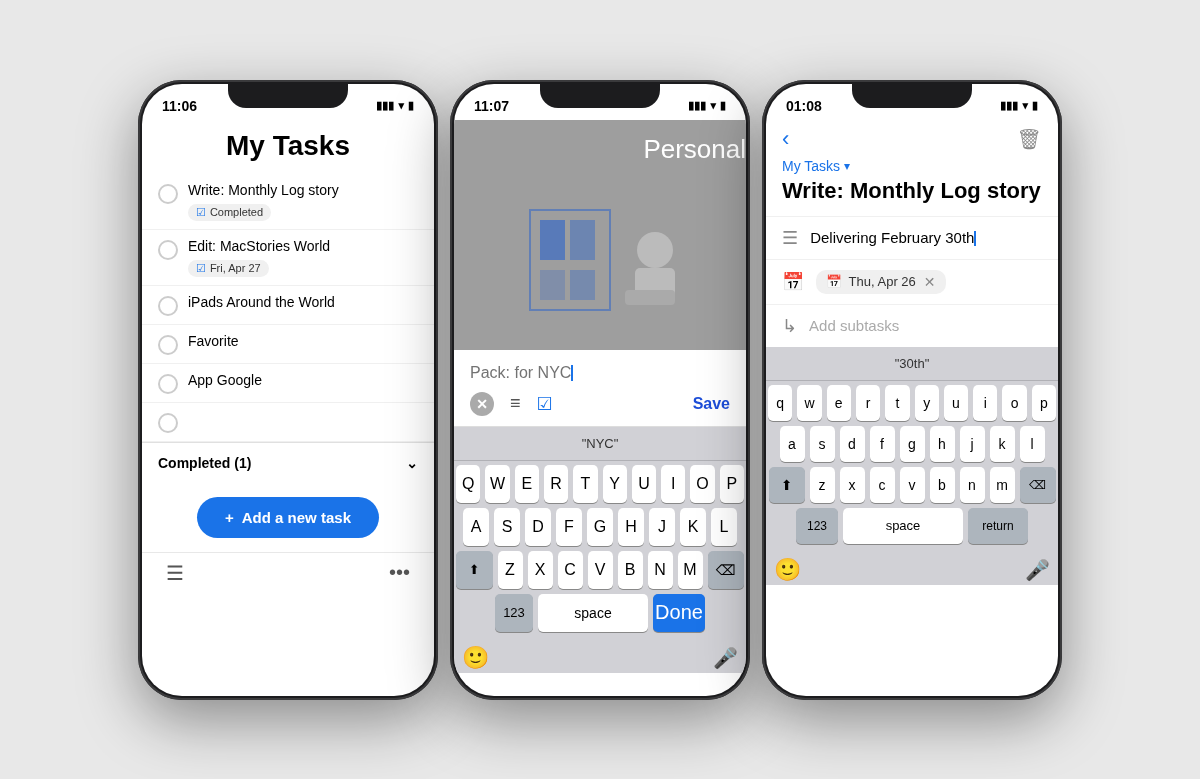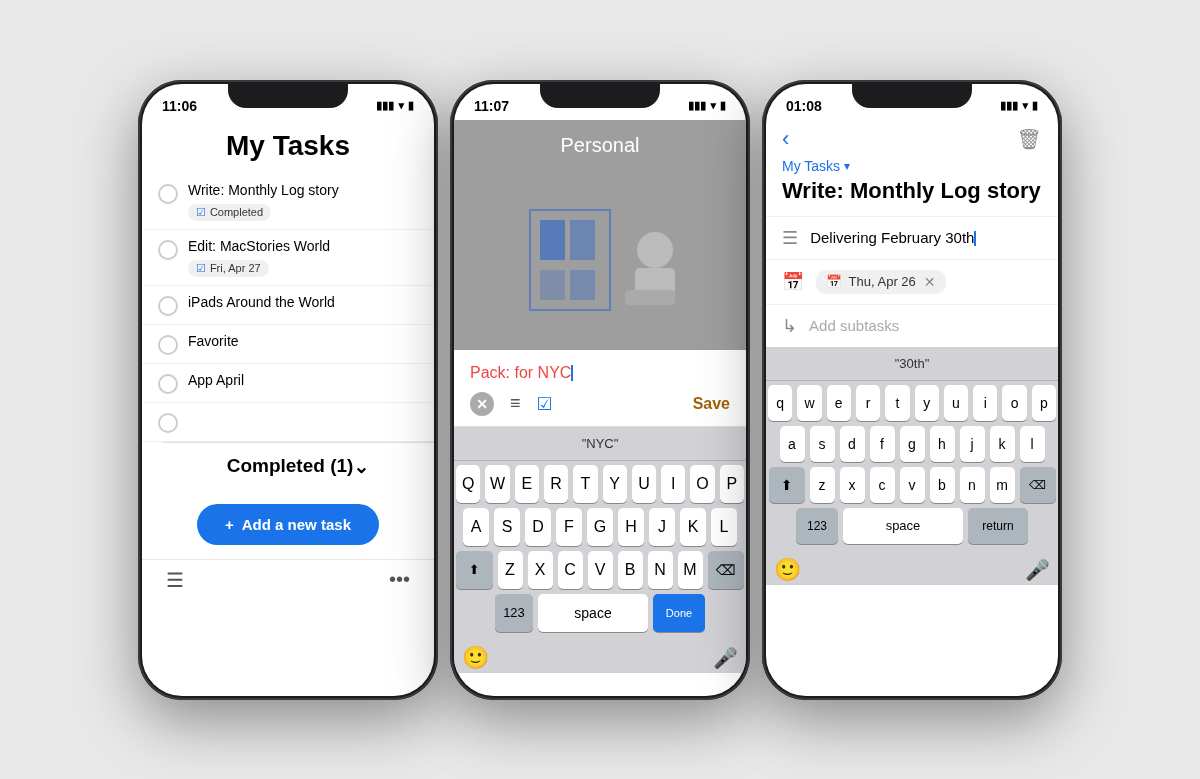--- a/index.html
+++ b/index.html
@@ -92,28 +92,27 @@
       gap: 4px;
       background: #f0f0f0;
       border-radius: 10px;
       padding: 2px 8px;
       font-size: 11px;
       color: #333;
     }
     .badge-icon { color: #1a73e8; font-size: 11px; }
     .completed-row {
       display: flex;
-      justify-content: center;
+      justify-content: space-between;
       align-items: center;
       padding: 12px 16px;
-      font-size: 19px;
+      font-size: 14px;
       font-weight: 600;
       color: #000;
       border-top: 1px solid #e0e0e0;
-      margin-left: 20px;
     }
     .add-task-btn {
       background: #1a73e8;
       color: #fff;
       border: none;
       border-radius: 24px;
       padding: 12px 28px;
       font-size: 15px;
       font-weight: 600;
       display: flex;
@@ -133,60 +132,60 @@
       background: #9e9e9e;
       height: 230px;
       display: flex;
       flex-direction: column;
       align-items: center;
       justify-content: flex-start;
       position: relative;
       overflow: hidden;
     }
     .personal-title-bar {
-      font-size: 20px;
+      font-size: 26px;
       font-weight: 500;
       color: #fff;
       padding: 14px 0 0;
-      text-align: center;
+      text-align: right;
       width: 100%;
     }
     .illustration {
       position: absolute;
       bottom: 0;
       width: 100%;
       display: flex;
       justify-content: center;
     }
     .task-input-area {
       background: #fff;
       padding: 14px 16px 10px;
       border-bottom: 1px solid #ddd;
     }
     .task-input-text {
       font-size: 16px;
-      color: #ef4444;
+      color: #737373;
       margin-bottom: 10px;
     }
     .cursor { display: inline-block; width: 2px; height: 16px; background: #1a73e8; vertical-align: middle; }
     .input-toolbar {
       display: flex;
       align-items: center;
       gap: 16px;
     }
     .input-x-btn {
       width: 24px; height: 24px;
       background: #aaa;
       border-radius: 50%;
       display: flex; align-items: center; justify-content: center;
       color: #fff; font-size: 14px; font-weight: bold;
     }
     .input-tool-icon { color: #555; font-size: 18px; }
     .input-check-icon { color: #1a73e8; font-size: 18px; }
-    .input-save-btn { margin-left: auto; color: #a16207; font-size: 16px; font-weight: 600; }
+    .input-save-btn { margin-left: auto; color: #1d4ed8; font-size: 16px; font-weight: 600; }
     .autocomplete-bar {
       background: #d1d1d6;
       display: flex;
       justify-content: center;
       align-items: center;
       height: 34px;
       font-size: 13px;
       color: #333;
       border-bottom: 1px solid #b0b0b5;
     }
@@ -333,21 +332,21 @@
           </div>
           <div class="task-item">
             <div class="task-circle"></div>
             <div class="task-text-block">
               <div class="task-title">Favorite</div>
             </div>
           </div>
           <div class="task-item">
             <div class="task-circle"></div>
             <div class="task-text-block">
-              <div class="task-title">App April</div>
+              <div class="task-title">App Google</div>
             </div>
           </div>
           <div class="task-item">
             <div class="task-circle"></div>
           </div>
         </div>
         <div class="completed-row">
           <span>Completed (1)</span>
           <span>⌄</span>
         </div>
@@ -441,21 +440,21 @@
             <div class="key">C</div>
             <div class="key">V</div>
             <div class="key">B</div>
             <div class="key">N</div>
             <div class="key">M</div>
             <div class="key key-dark key-delete">⌫</div>
           </div>
           <div class="key-row">
             <div class="key key-dark key-num">123</div>
             <div class="key key-space">space</div>
-            <div class="key key-blue key-wide" style="width:52px;font-size:11px;">Done</div>
+            <div class="key key-blue key-wide" style="width:52px;font-size:20px;">Done</div>
           </div>
         </div>
 
         <div class="keyboard-bottom">
           <span class="keyboard-emoji">🙂</span>
           <span class="keyboard-mic">🎤</span>
         </div>
       </div>
     </div>
   </div>

